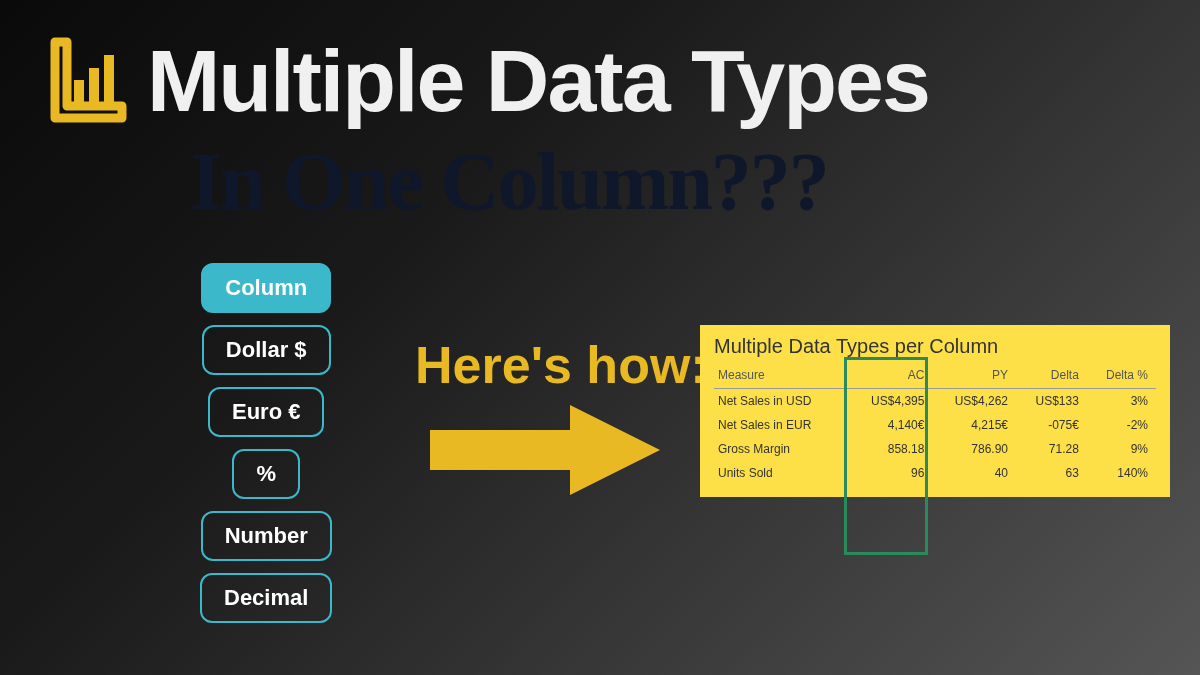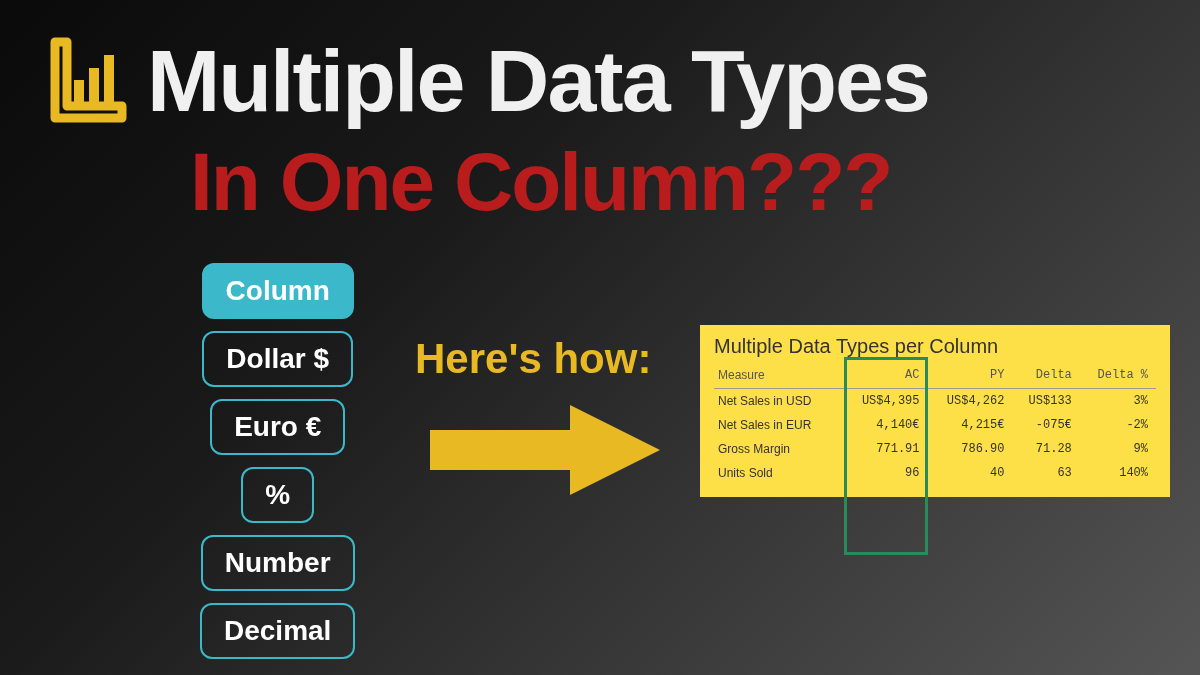--- a/index.html
+++ b/index.html
@@ -26,51 +26,52 @@
       font-weight: 800;
       color: #f0f0f0;
       letter-spacing: -2px;
     }
     .title-sub {
       position: absolute;
       top: 135px;
       left: 190px;
       font-size: 82px;
       font-weight: 800;
-      color: #b91c1c;
+      color: #0f172a;
       letter-spacing: -2px;
+      font-family: Liberation Serif, serif;
     }
     .chips {
       position: absolute;
       top: 263px;
       left: 200px;
       display: flex;
       flex-direction: column;
       gap: 12px;
       align-items: center;
     }
     .chip {
       padding: 10px 22px;
       border-radius: 12px;
-      font-size: 28px;
+      font-size: 22px;
       font-weight: 700;
       color: #fff;
       border: 2px solid #3bb8c9;
       background: transparent;
       text-align: center;
     }
     .chip.filled {
       background: #3bb8c9;
       border: 2px solid #3bb8c9;
     }
     .heres-how {
       position: absolute;
       top: 335px;
       left: 415px;
-      font-size: 42px;
+      font-size: 52px;
       font-weight: 800;
       color: #e8b923;
     }
     .arrow {
       position: absolute;
       top: 395px;
       left: 420px;
       width: 250px;
       height: 110px;
     }
@@ -95,21 +96,21 @@
       border-collapse: collapse;
       font-size: 12px;
     }
     th {
       text-align: left;
       font-weight: 400;
       color: #555;
       padding: 4px 8px 6px 4px;
       border-bottom: 1px solid #999;
     }
-    th.num, td.num { text-align: right; font-family: Liberation Mono, monospace; }
+    th.num, td.num { text-align: right; }
     td {
       padding: 5px 8px 5px 4px;
       color: #333;
     }
     .highlight-box {
       position: absolute;
       border: 3px solid #2a8a5c;
       top: 32px;
       left: 144px;
       width: 84px;
@@ -171,21 +172,21 @@
       </tr>
       <tr>
         <td>Net Sales in EUR</td>
         <td class="num">4,140€</td>
         <td class="num">4,215€</td>
         <td class="num">-075€</td>
         <td class="num">-2%</td>
       </tr>
       <tr>
         <td>Gross Margin</td>
-        <td class="num">771.91</td>
+        <td class="num">858.18</td>
         <td class="num">786.90</td>
         <td class="num">71.28</td>
         <td class="num">9%</td>
       </tr>
       <tr>
         <td>Units Sold</td>
         <td class="num">96</td>
         <td class="num">40</td>
         <td class="num">63</td>
         <td class="num">140%</td>

